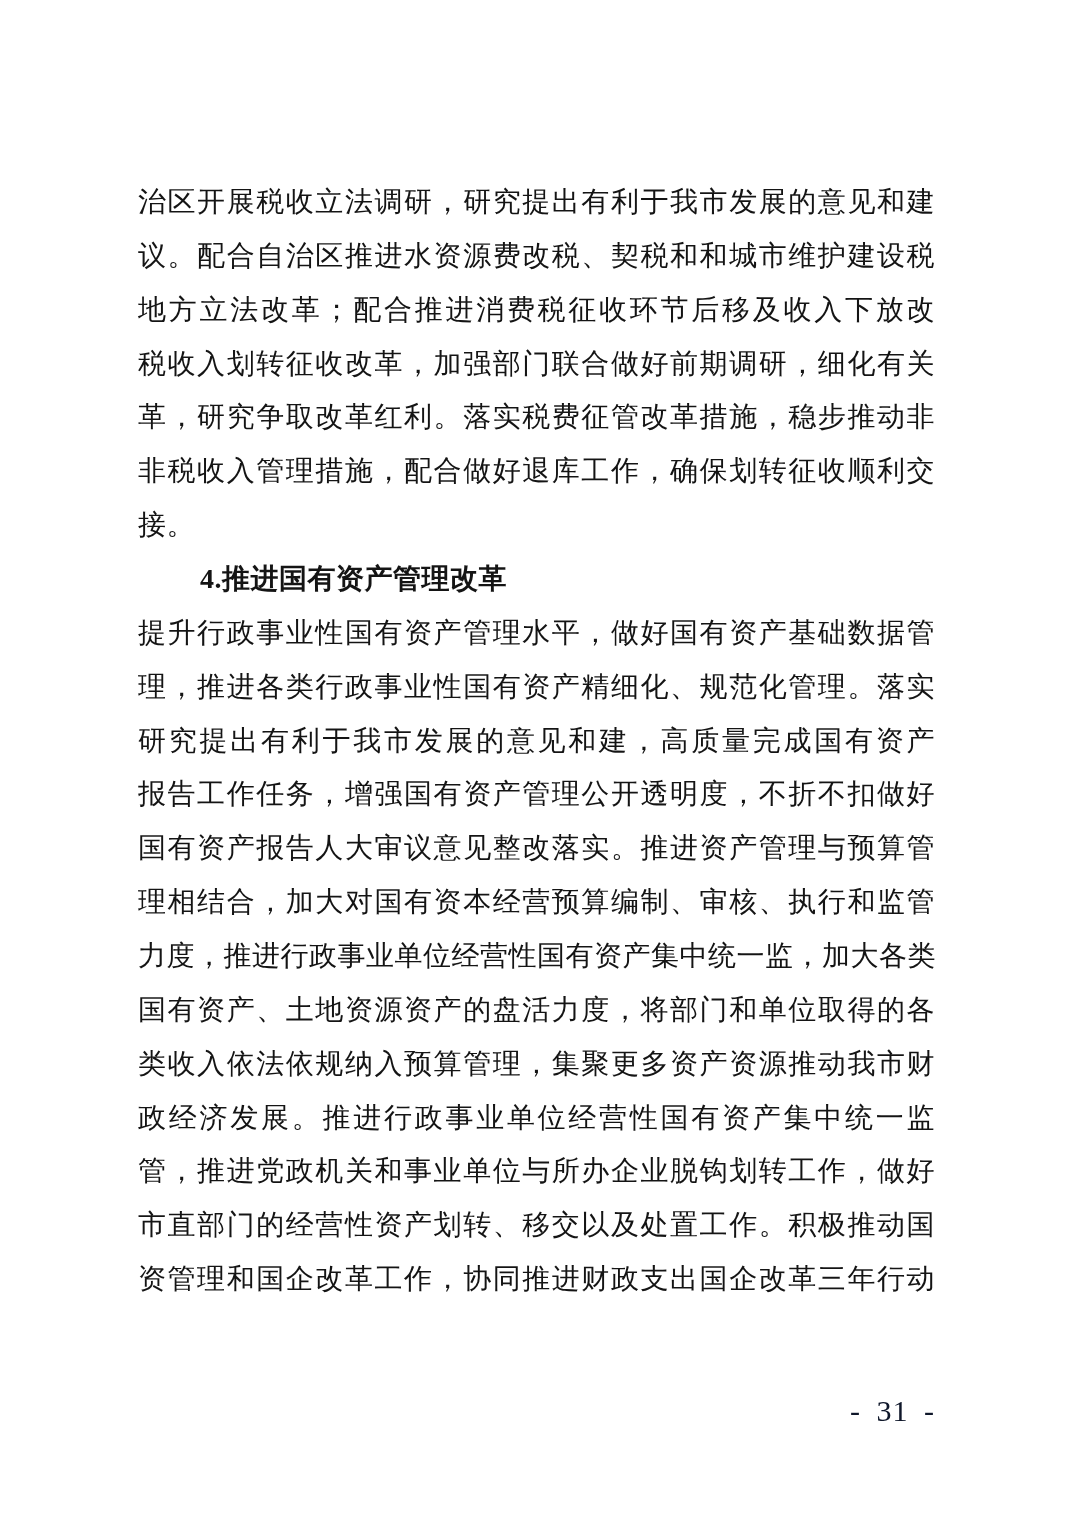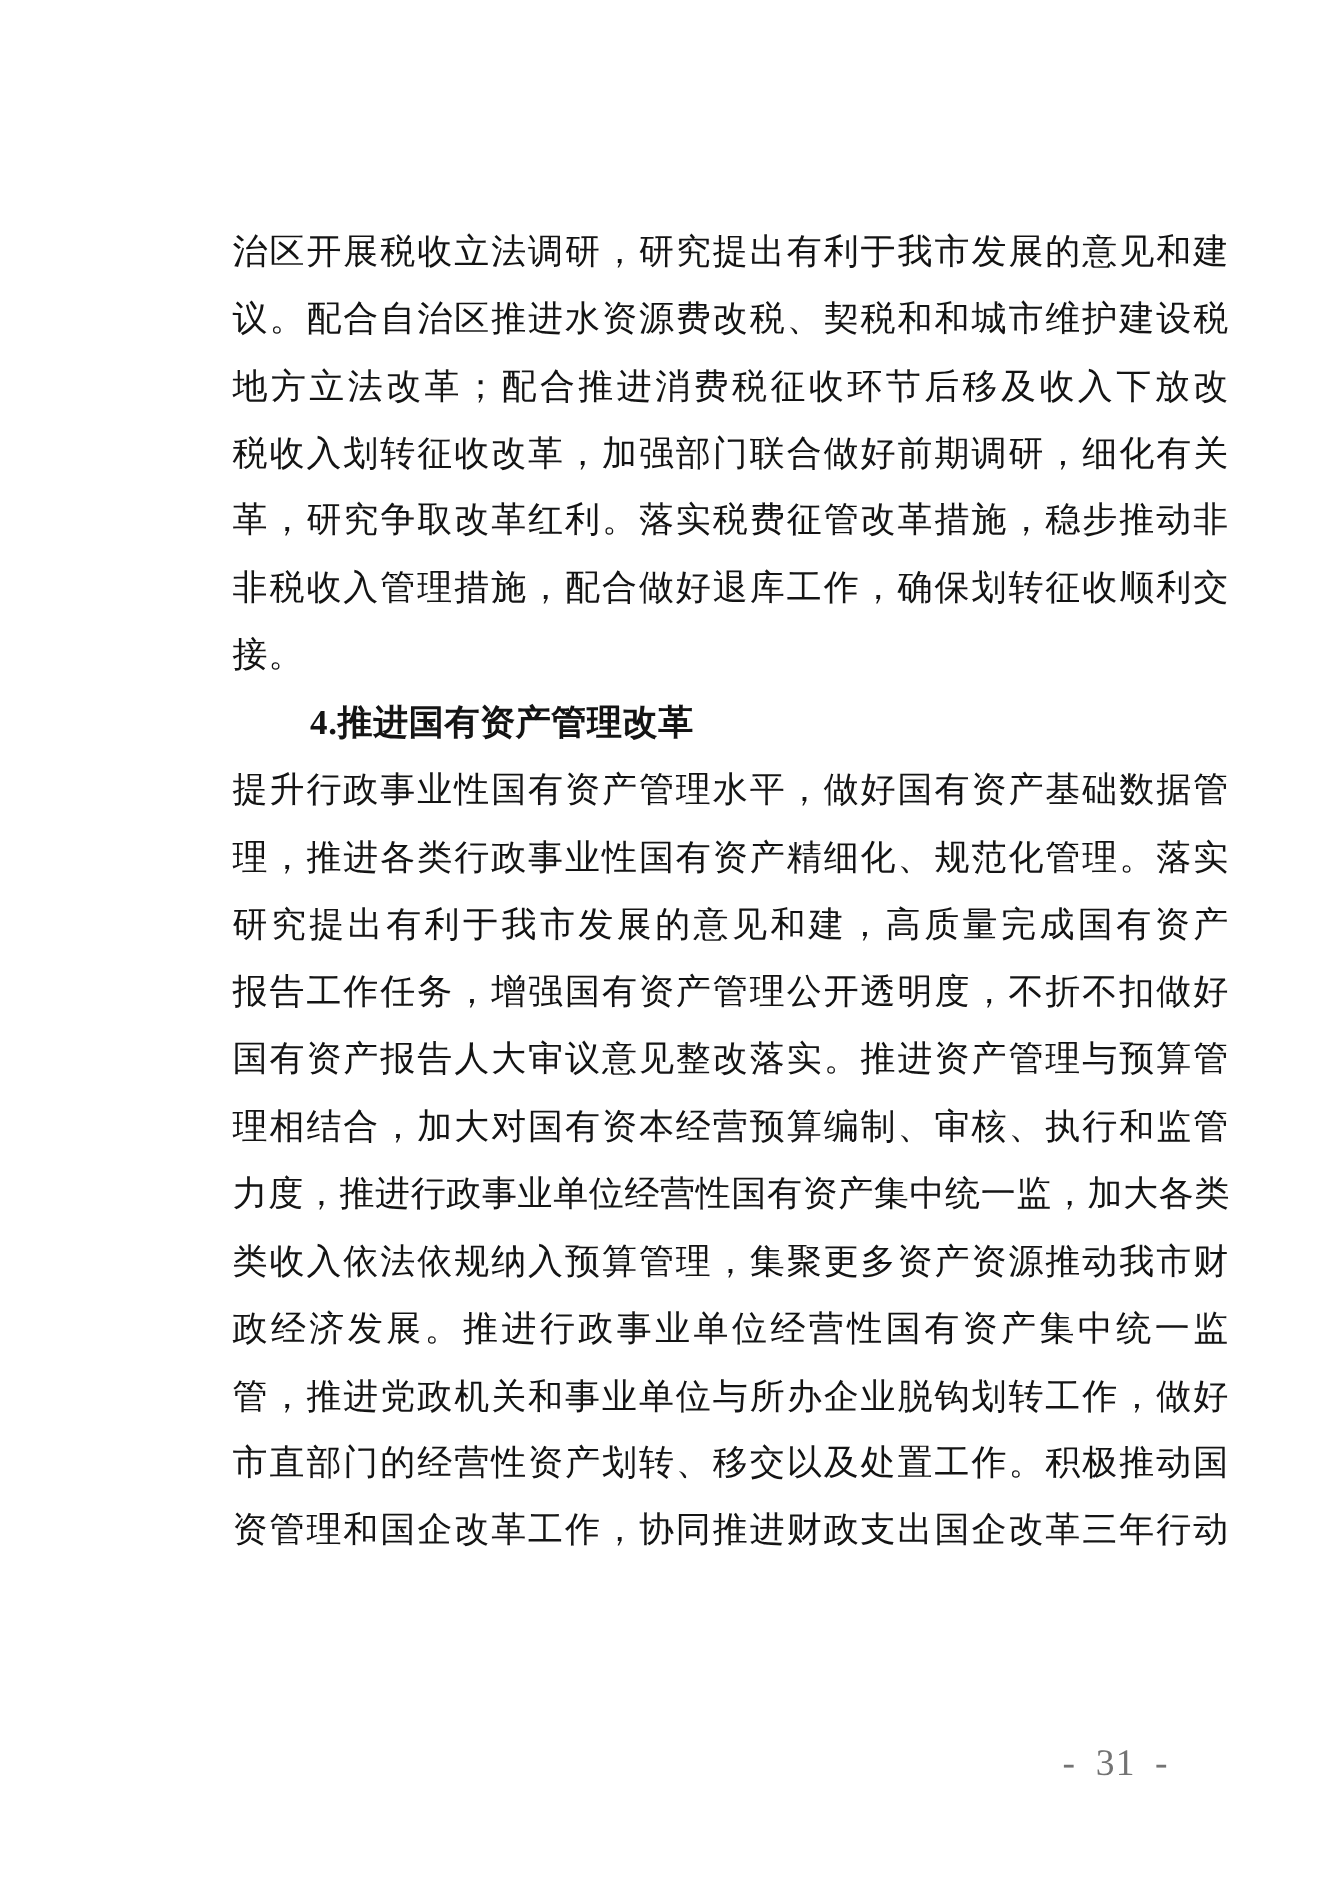--- a/index.html
+++ b/index.html
@@ -18,21 +18,20 @@
   .page {
     position: absolute;
     inset: 0;
     background: #ffffff;
   }
   .content {
     position: absolute;
     left: 138px;
     top: 175px;
     width: 797px;
-    margin-left: 48px;
   }
   .line {
     height: 53.86px;
     line-height: 53.86px;
     font-size: 28px;
     letter-spacing: 0.5px;
     text-align: justify;
     text-justify: inter-character;
     text-align-last: justify;
     white-space: nowrap;
@@ -52,21 +51,21 @@
     text-indent: 62px;
   }
   .page-number {
     position: absolute;
     top: 1394px;
     right: 139px;
     font-size: 30px;
     line-height: 34px;
     word-spacing: 7px;
     letter-spacing: 1px;
-    color: #737373;
+    color: #0f172a;
   }
 </style>
 </head>
 <body>
 
 <div class="page">
   <div class="content">
       <div class="line justify">治区开展税收立法调研，研究提出有利于我市发展的意见和建</div>
       <div class="line justify">议。配合自治区推进水资源费改税、契税和和城市维护建设税</div>
       <div class="line justify">地方立法改革；配合推进消费税征收环节后移及收入下放改</div>
@@ -75,20 +74,21 @@
       <div class="line justify">非税收入管理措施，配合做好退库工作，确保划转征收顺利交</div>
       <div class="line short">接。</div>
       <div class="line heading">4.推进国有资产管理改革</div>
       <div class="line justify">提升行政事业性国有资产管理水平，做好国有资产基础数据管</div>
       <div class="line justify">理，推进各类行政事业性国有资产精细化、规范化管理。落实</div>
       <div class="line justify">研究提出有利于我市发展的意见和建，高质量完成国有资产</div>
       <div class="line justify">报告工作任务，增强国有资产管理公开透明度，不折不扣做好</div>
       <div class="line justify">国有资产报告人大审议意见整改落实。推进资产管理与预算管</div>
       <div class="line justify">理相结合，加大对国有资本经营预算编制、审核、执行和监管</div>
       <div class="line justify">力度，推进行政事业单位经营性国有资产集中统一监，加大各类</div>
+      <div class="line justify">国有资产、土地资源资产的盘活力度，将部门和单位取得的各</div>
       <div class="line justify">类收入依法依规纳入预算管理，集聚更多资产资源推动我市财</div>
       <div class="line justify">政经济发展。推进行政事业单位经营性国有资产集中统一监</div>
       <div class="line justify">管，推进党政机关和事业单位与所办企业脱钩划转工作，做好</div>
       <div class="line justify">市直部门的经营性资产划转、移交以及处置工作。积极推动国</div>
       <div class="line justify">资管理和国企改革工作，协同推进财政支出国企改革三年行动</div>
     </div>
   <div class="page-number">- 31 -</div>
 </div>
 
 </body></html>

